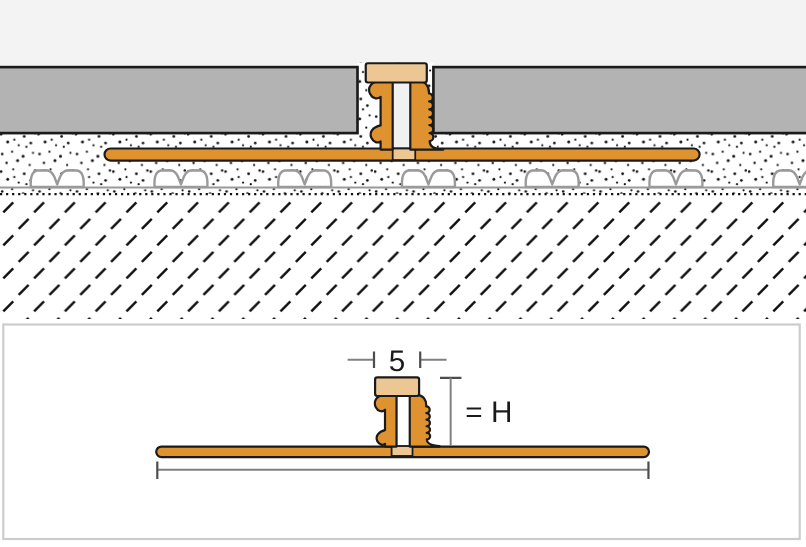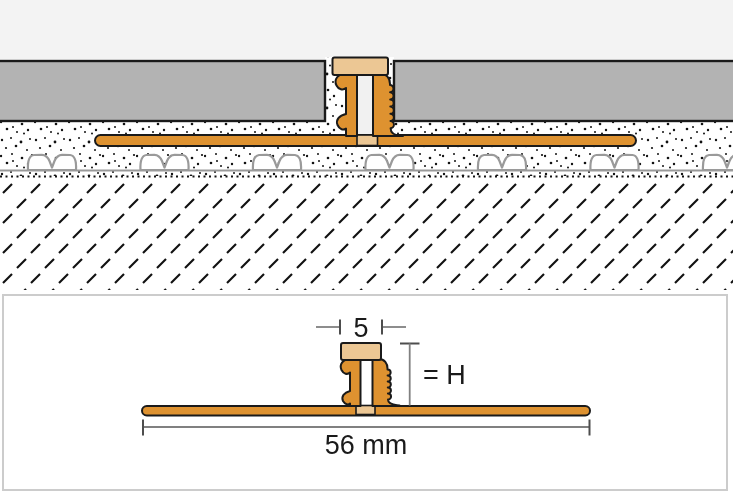--- a/index.html
+++ b/index.html
@@ -138,15 +138,14 @@
       <line x1="143" y1="133" x2="589.5" y2="133" stroke="#808080" stroke-width="1.8"></line>
       <line x1="143" y1="125.5" x2="143" y2="141.5" stroke="#4D4D4D" stroke-width="2"></line>
       <line x1="589.5" y1="125.5" x2="589.5" y2="141.5" stroke="#4D4D4D" stroke-width="2"></line>
     </g>
   </svg>
 
   <span class="dim-label center" style="left:341px;top:314px;width:40px;">5</span>
 
   <span class="dim-label" style="left:423px;top:361px;">= H</span>
 
-  <span class="dim-label center" style="left:286px;top:431px;width:160px;">56 mm</span>
 
 </div>
 
 </body></html>

